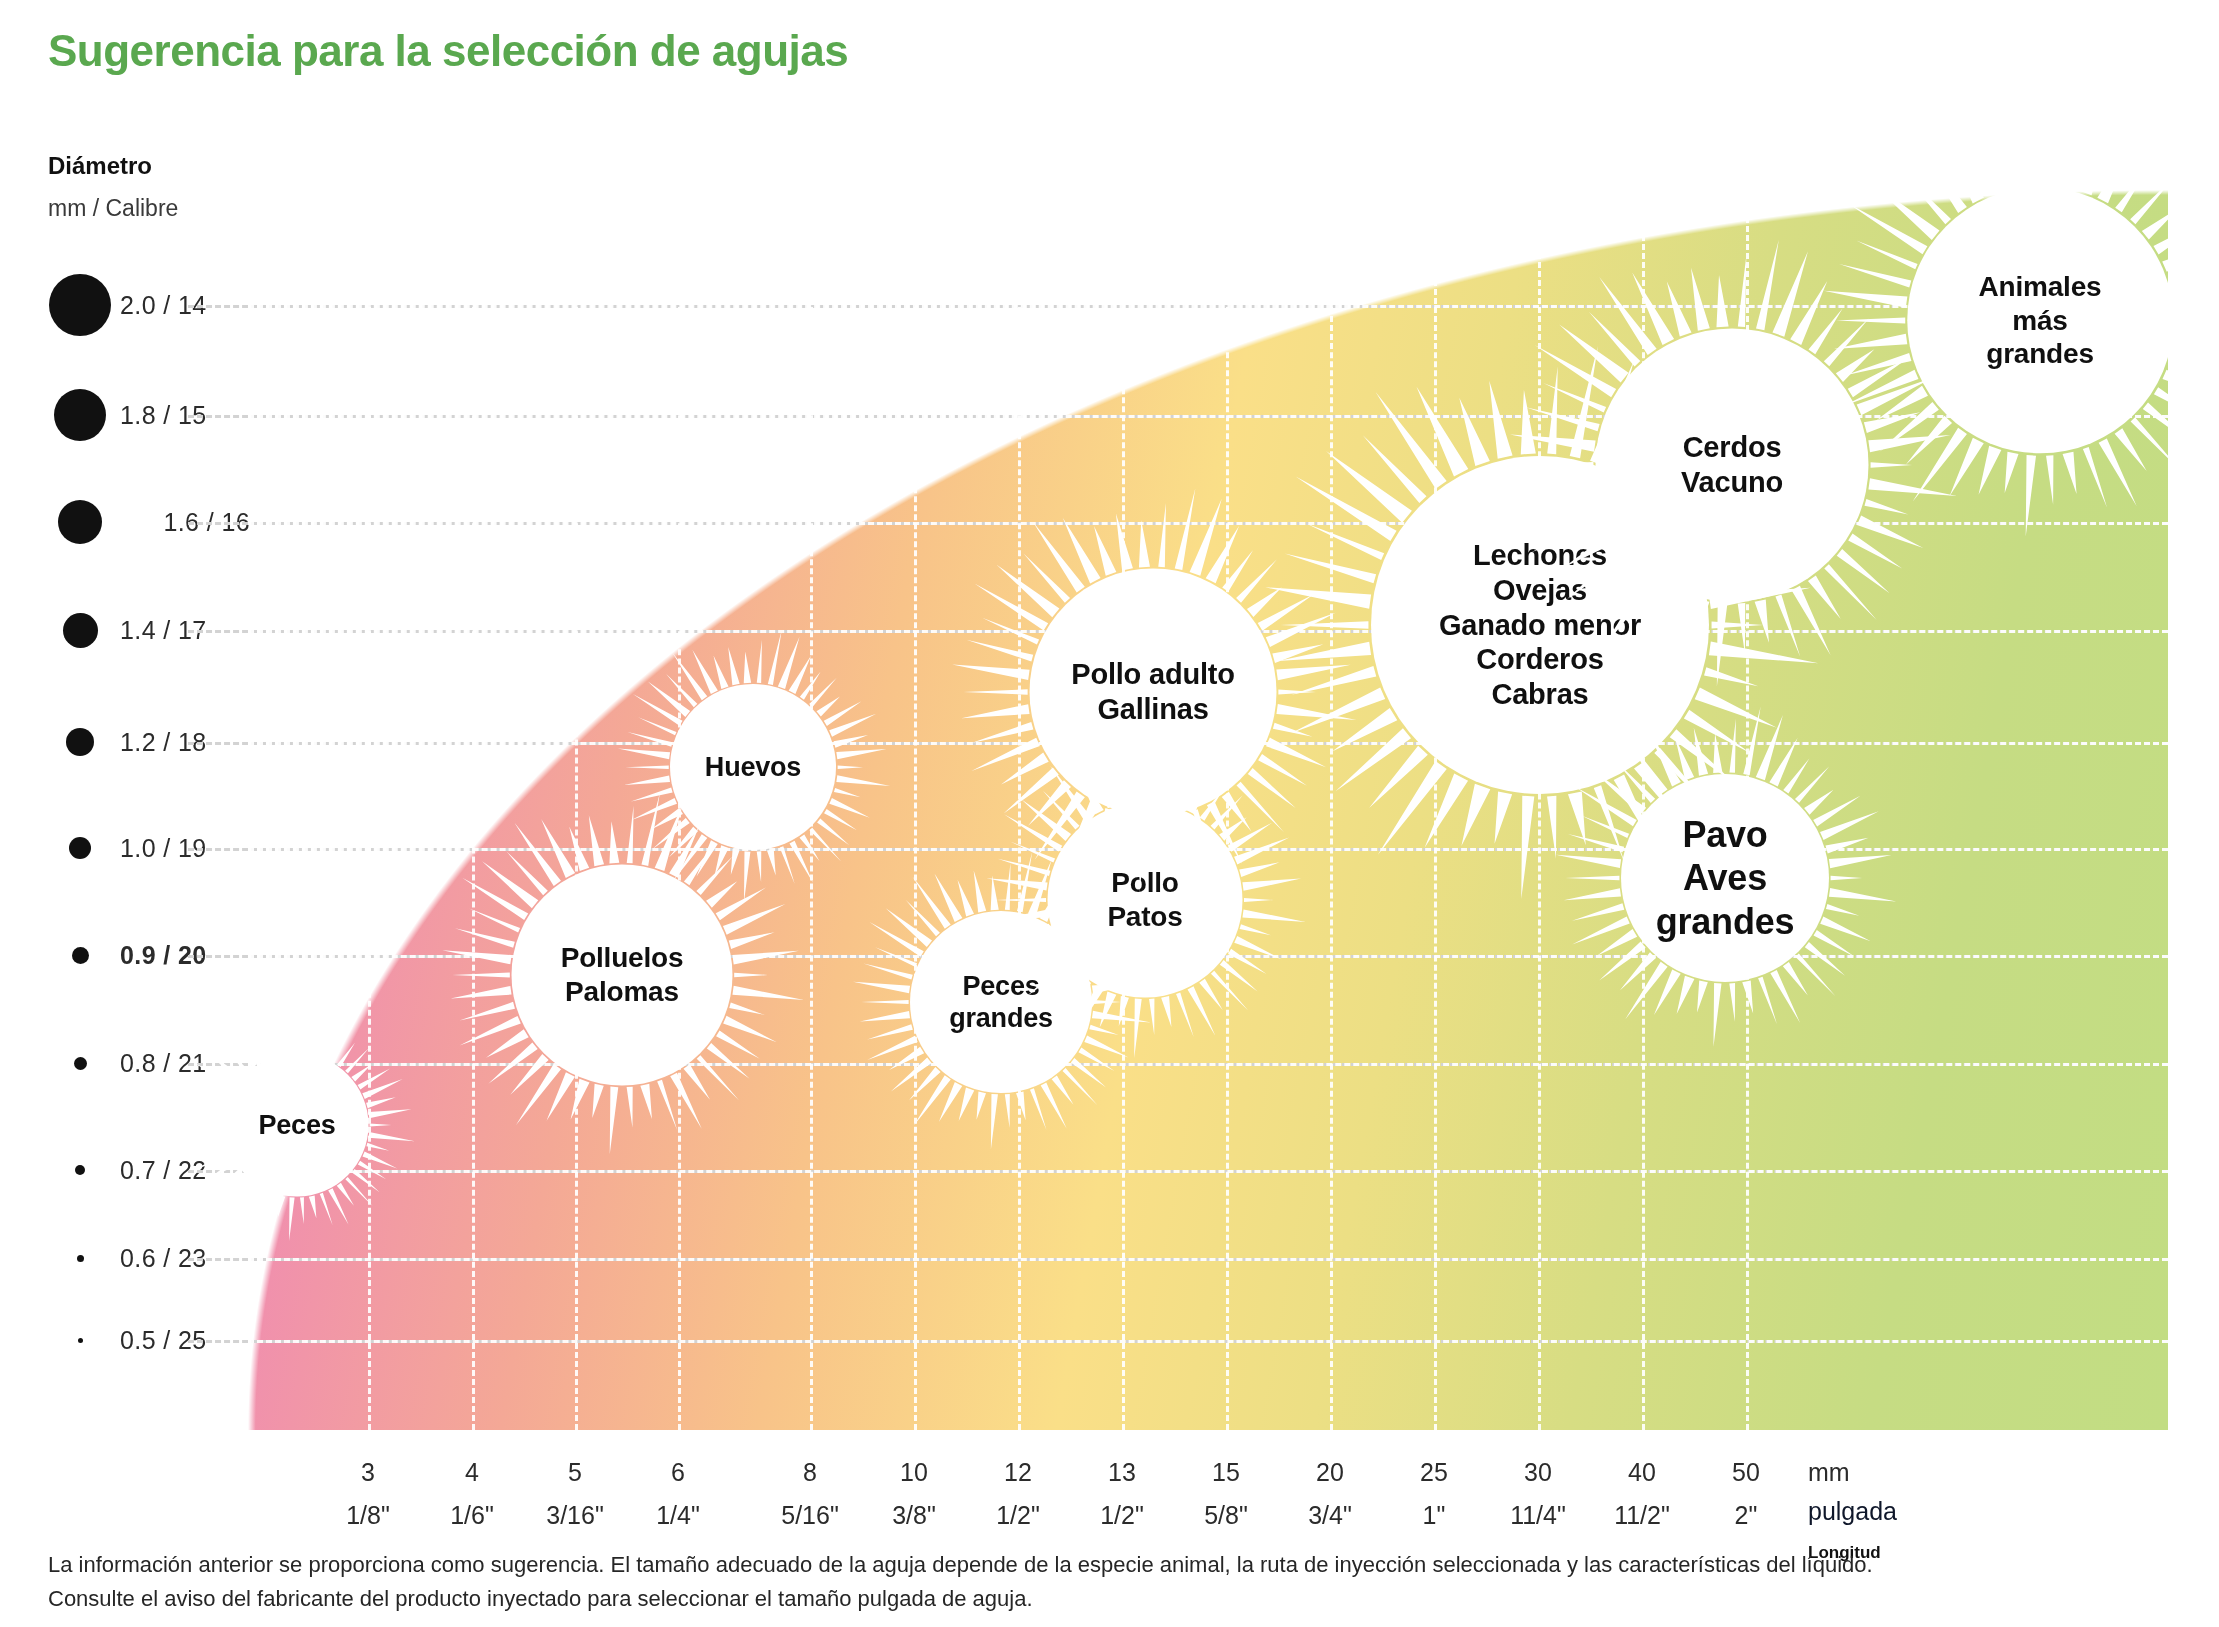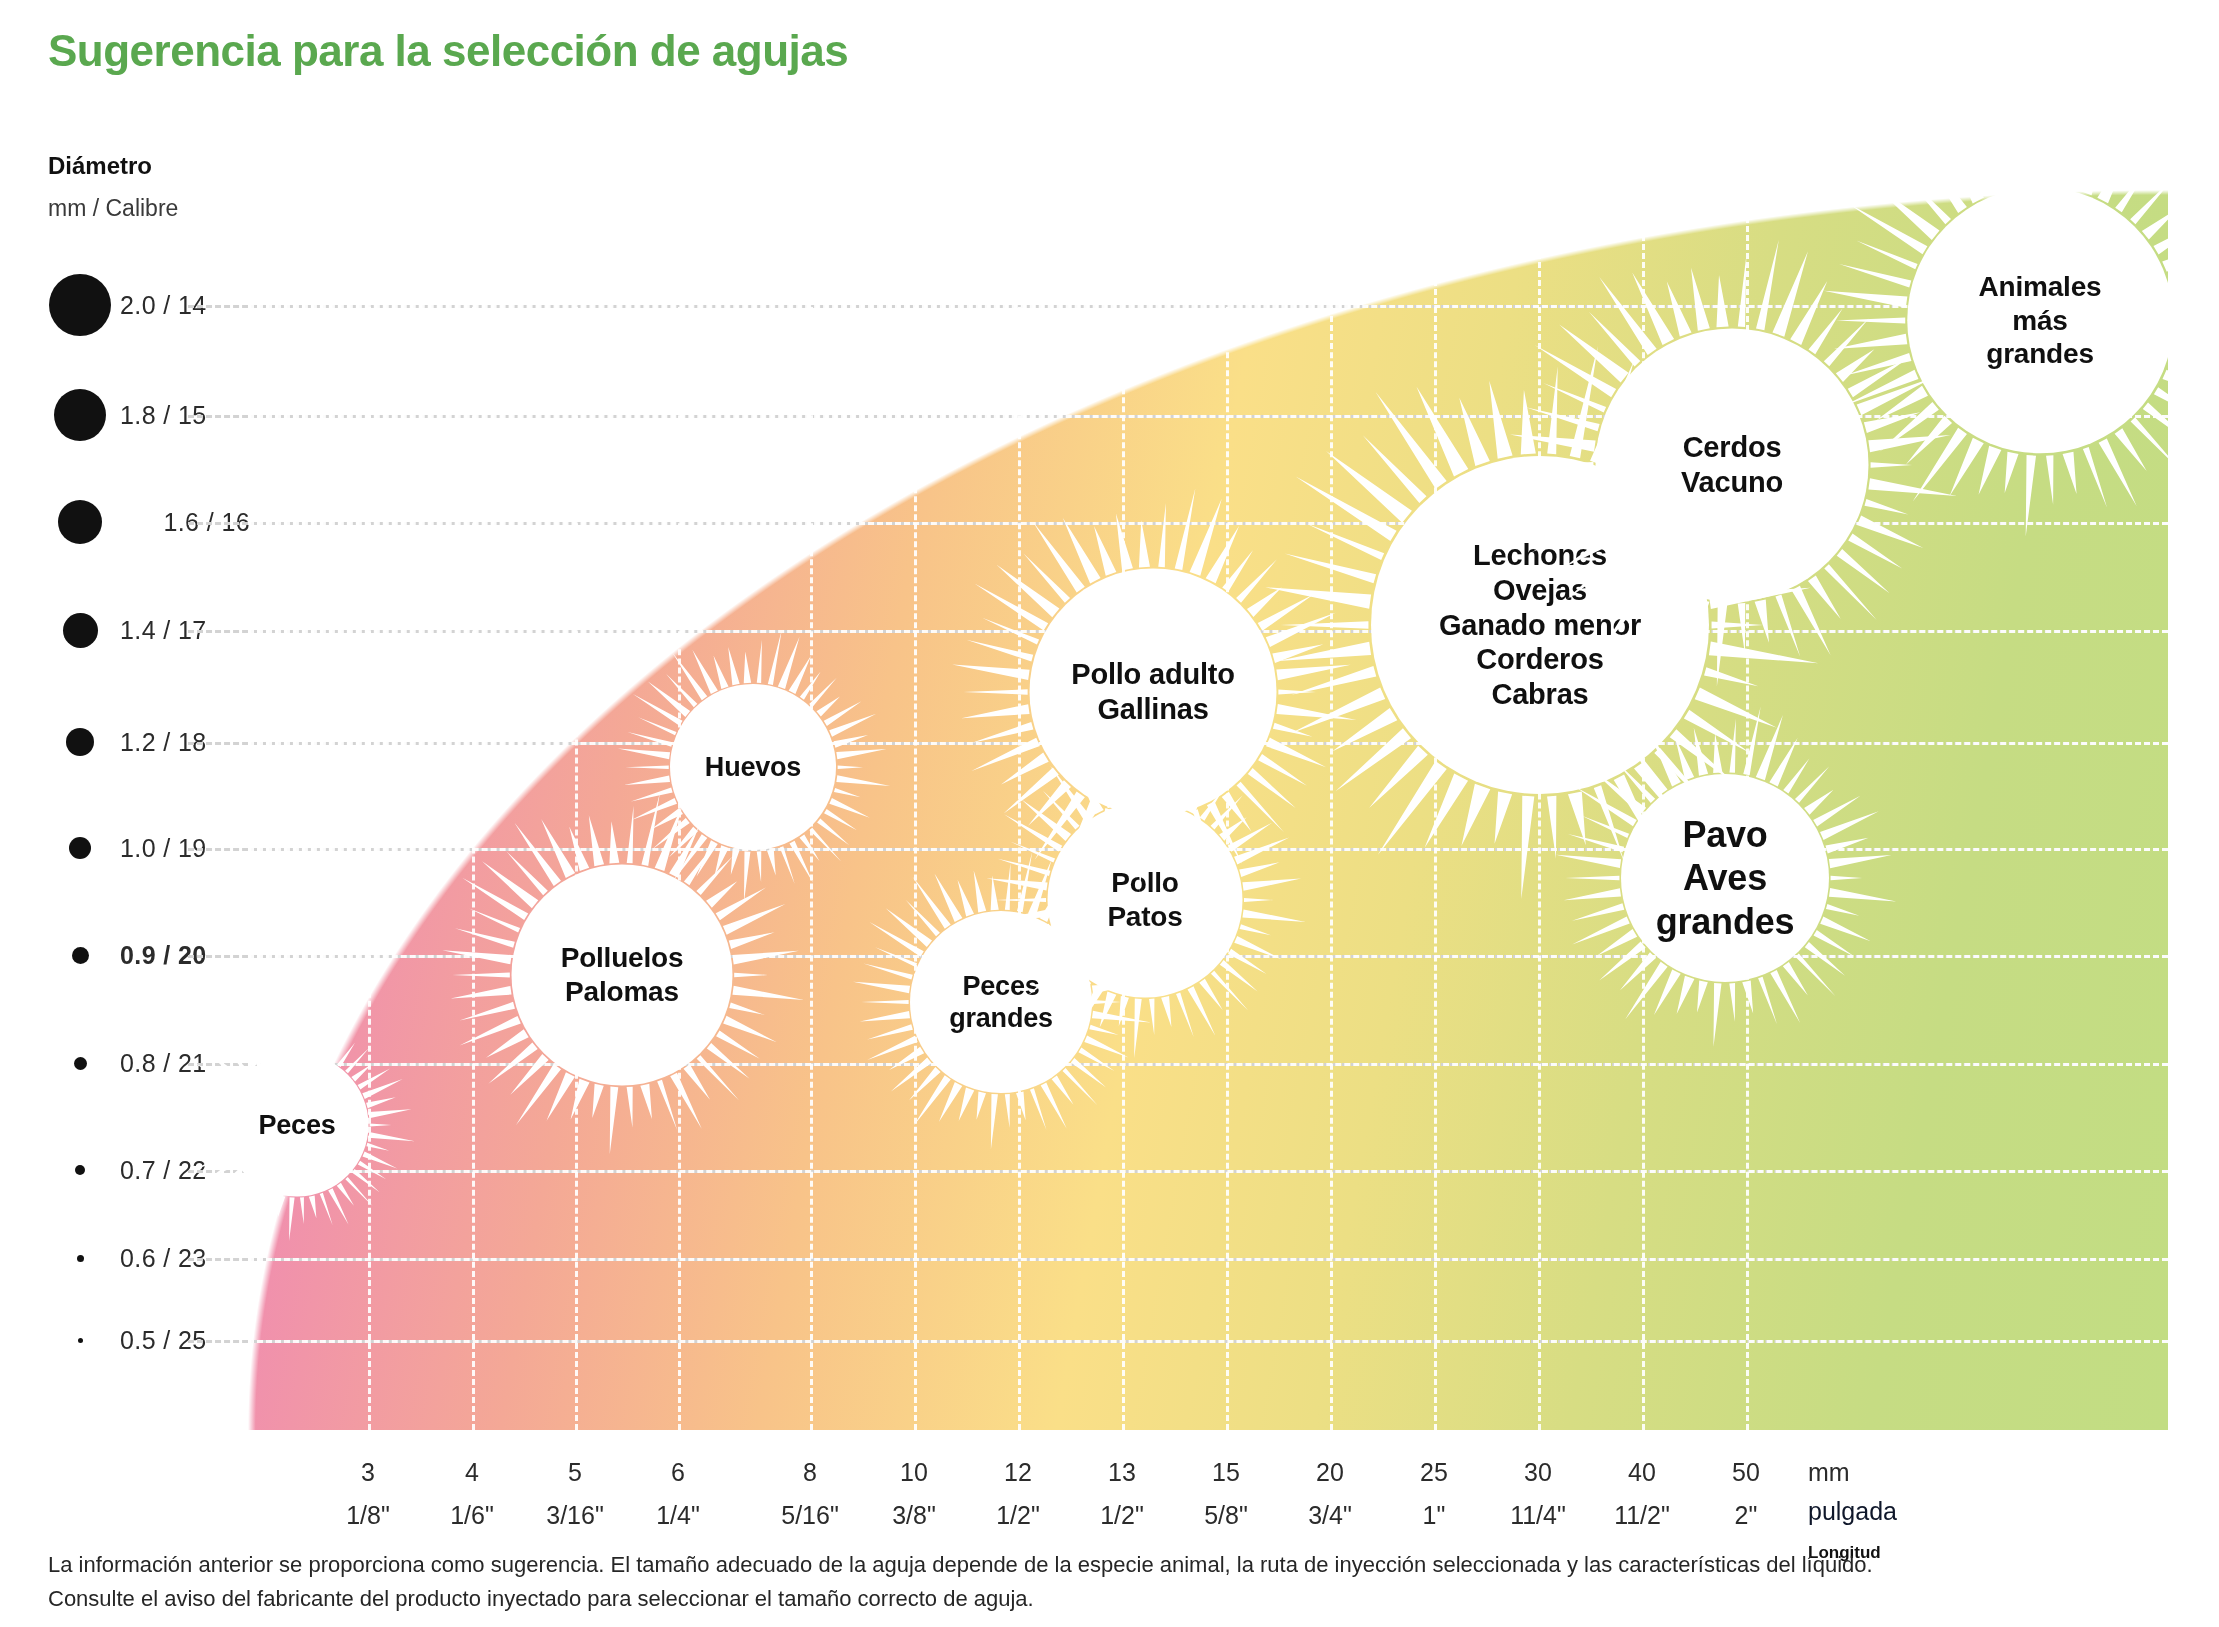--- a/index.html
+++ b/index.html
@@ -342,14 +342,14 @@
     <div class="xtick" style="left: 1538px; top: 1458px;"><span>30</span><span class="v2">11/4"</span></div>
     <div class="xtick" style="left: 1642px; top: 1458px;"><span>40</span><span class="v2">11/2"</span></div>
     <div class="xtick" style="left: 1746px; top: 1458px;"><span>50</span><span class="v2">2"</span></div>
   </div>
 <div id="x-unit-mm" style="left: 1808px; top: 1458px;">mm</div>
 <div id="x-unit-in" style="left: 1808px; top: 1497px;">pulgada</div>
 <div id="x-axis-title" style="left: 1808px; top: 1543px;">Longitud</div>
 
 <div id="footer">
   <div>La información anterior se proporciona como sugerencia. El tamaño adecuado de la aguja depende de la especie animal, la ruta de inyección seleccionada y las características del líquido.</div>
-  <div>Consulte el aviso del fabricante del producto inyectado para seleccionar el tamaño correcto de aguja.</div>
+  <div>Consulte el aviso del fabricante del producto inyectado para seleccionar el tamaño pulgada de aguja.</div>
 </div>
 
 </body></html>

